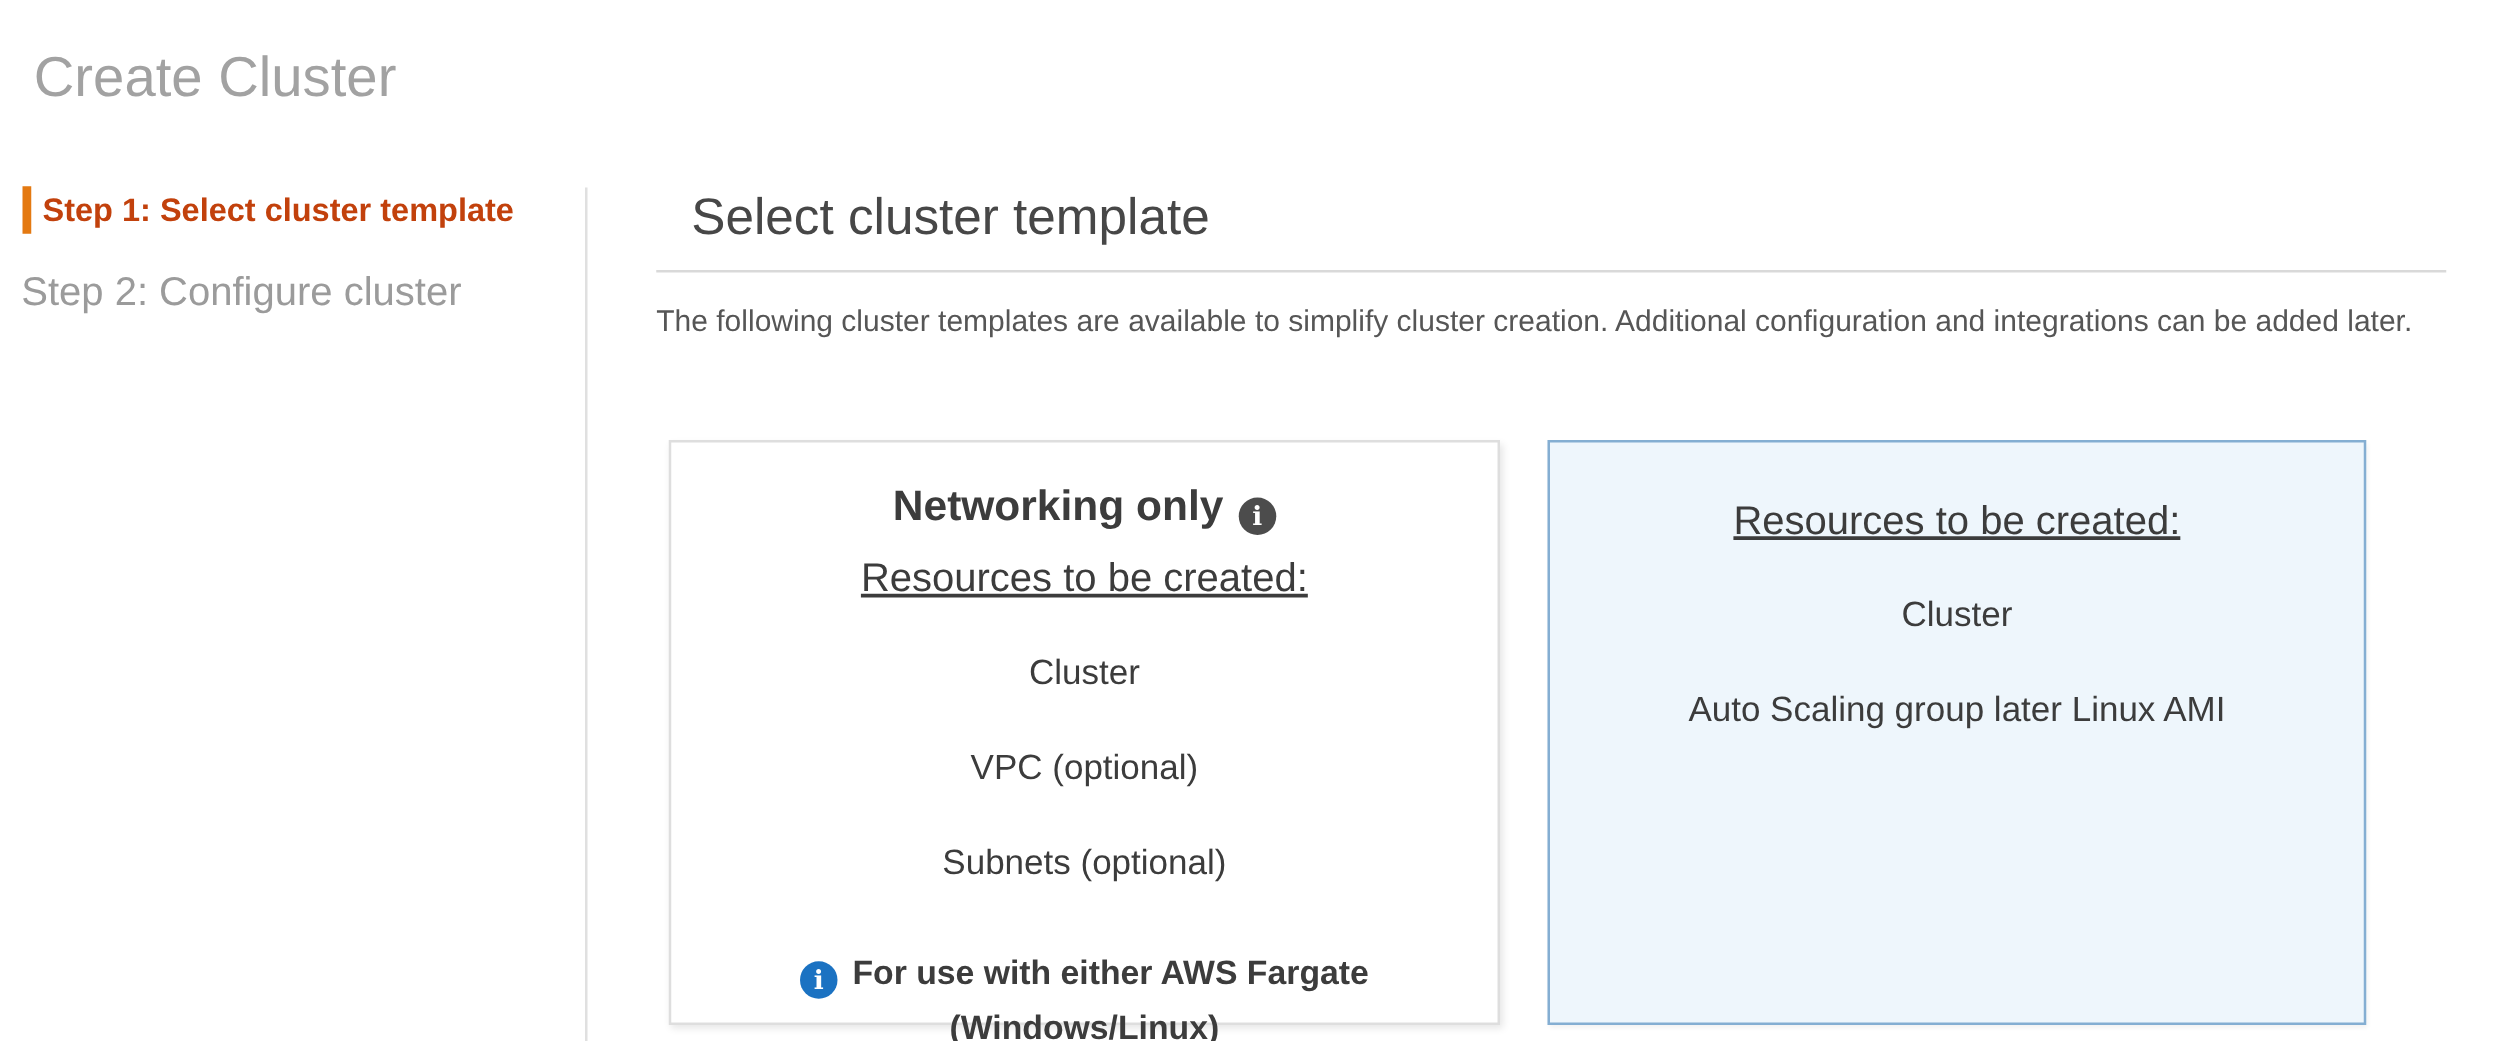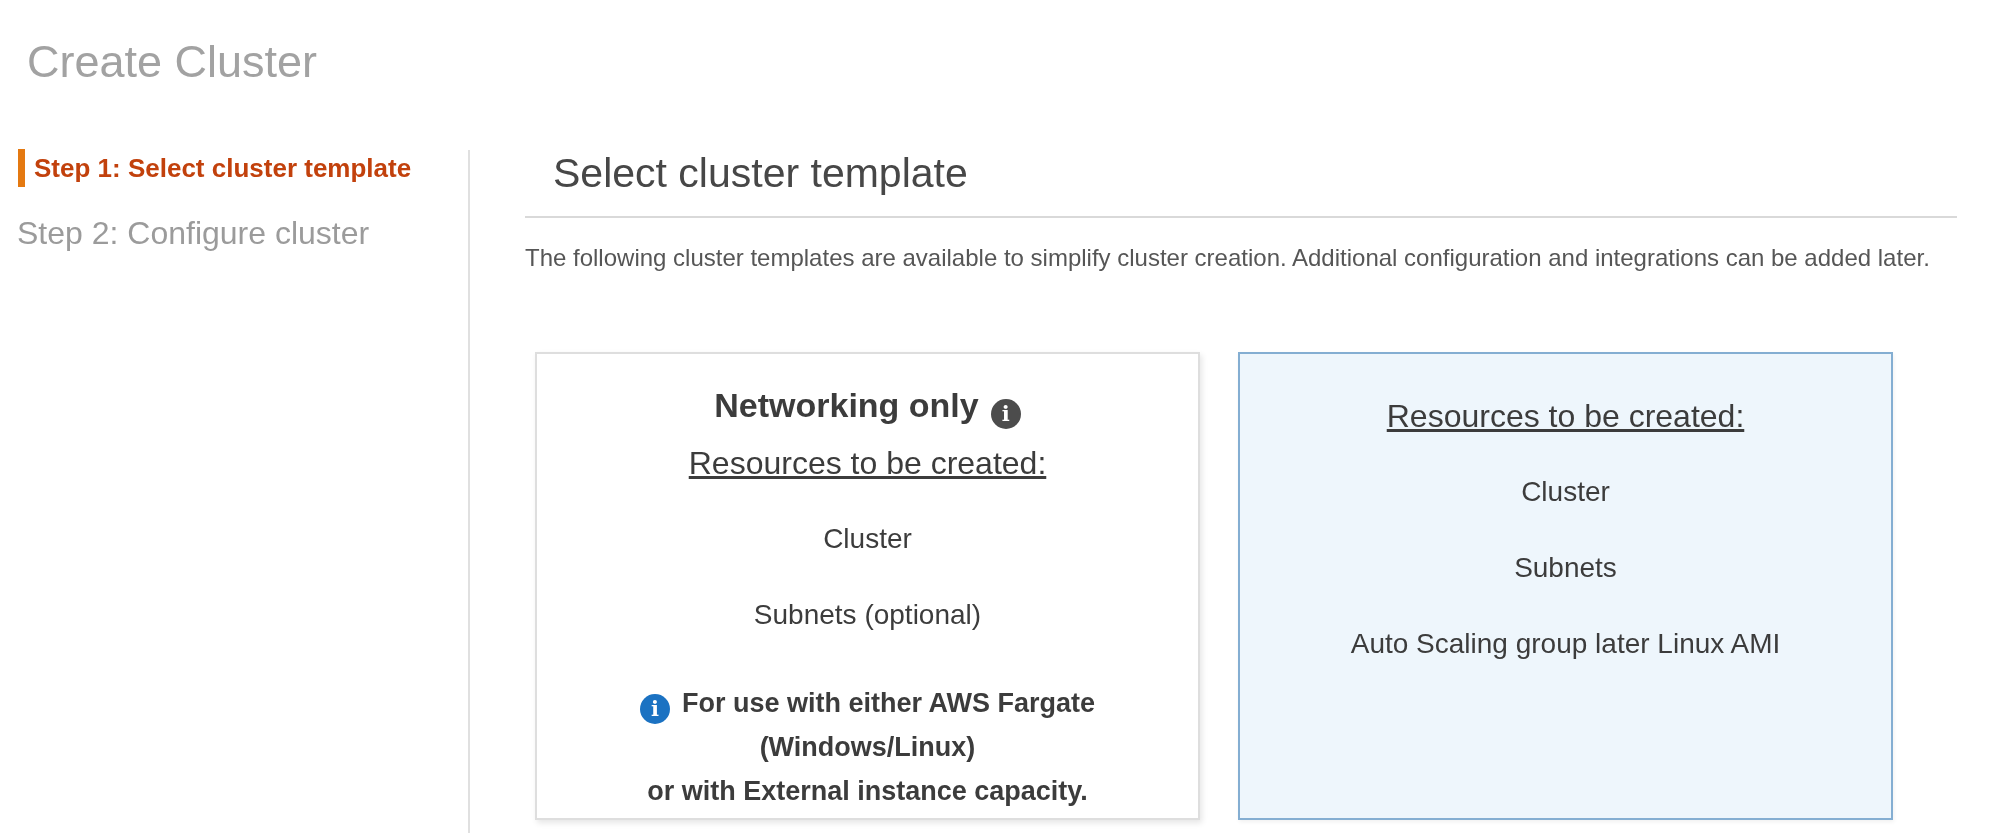--- a/index.html
+++ b/index.html
@@ -63,28 +63,28 @@
   <p class="abs" id="section-desc">The following cluster templates are available to simplify cluster creation. Additional configuration and integrations can be added later.</p>
 
   <section class="abs card" id="card-networking">
     <div class="card-title">
       <span>Networking only</span><span class="info-icon info-dark">i</span>
     </div>
     <div>
       <span class="resources-label">Resources to be created:</span>
     </div>
     <div class="resource-item">Cluster</div>
+    <div class="resource-item">VPC (optional)</div>
     <div class="resource-item">Subnets (optional)</div>
     <div class="card-note">
       <span class="info-icon info-blue">i</span><span class="pre">For use with either AWS Fargate (Windows/Linux)
 or with External instance capacity.</span>
     </div>
   </section>
 
   <section class="abs card" id="card-ec2">
     <div>
       <span class="resources-label">Resources to be created:</span>
     </div>
     <div class="resource-item">Cluster</div>
-    <div class="resource-item">Subnets</div>
     <div class="resource-item">Auto Scaling group later Linux AMI</div>
   </section>
 </main>
 
 </body></html>

